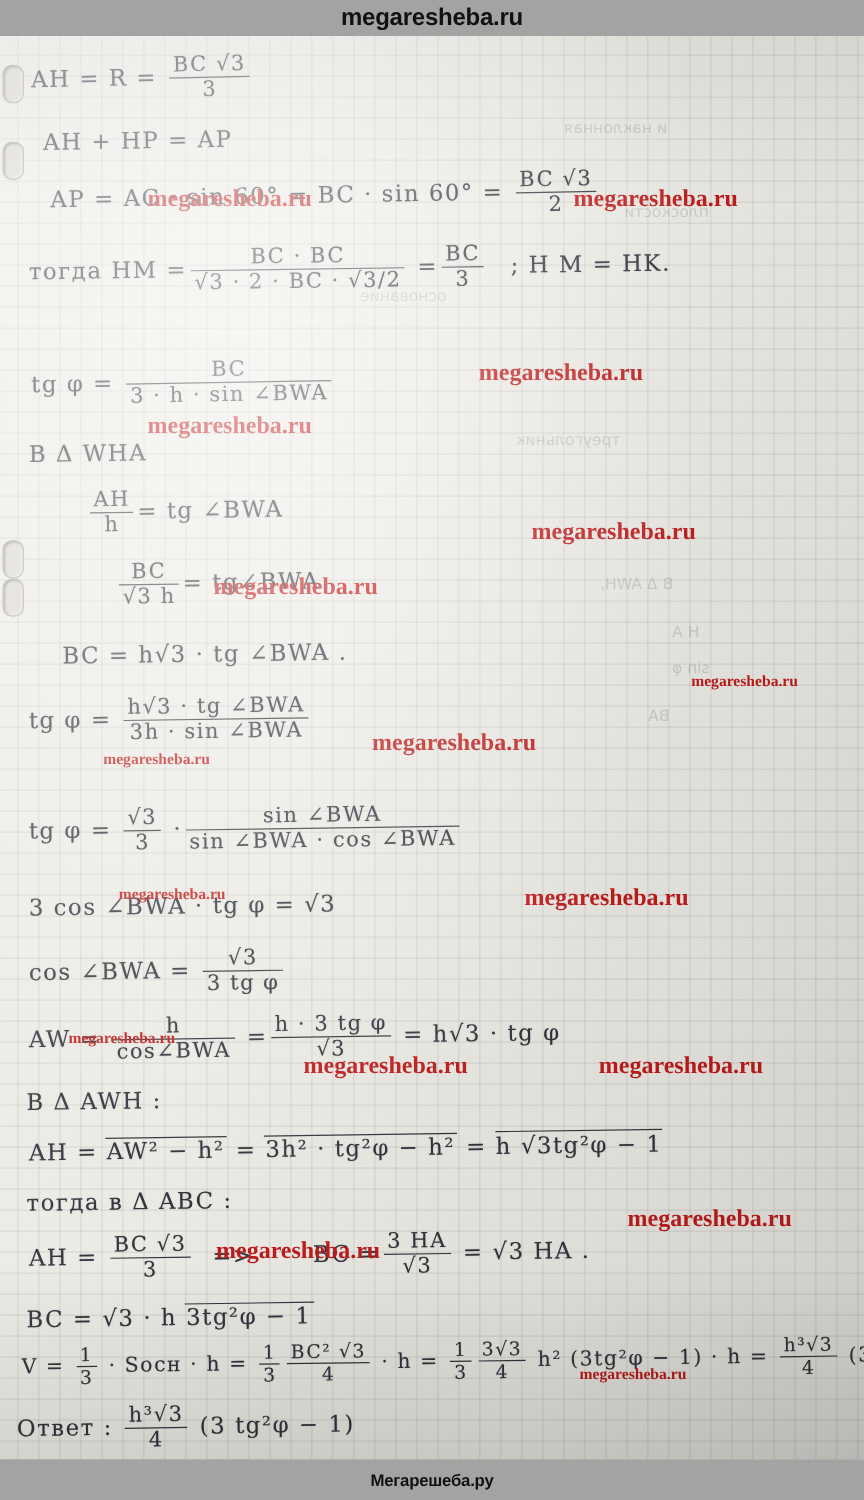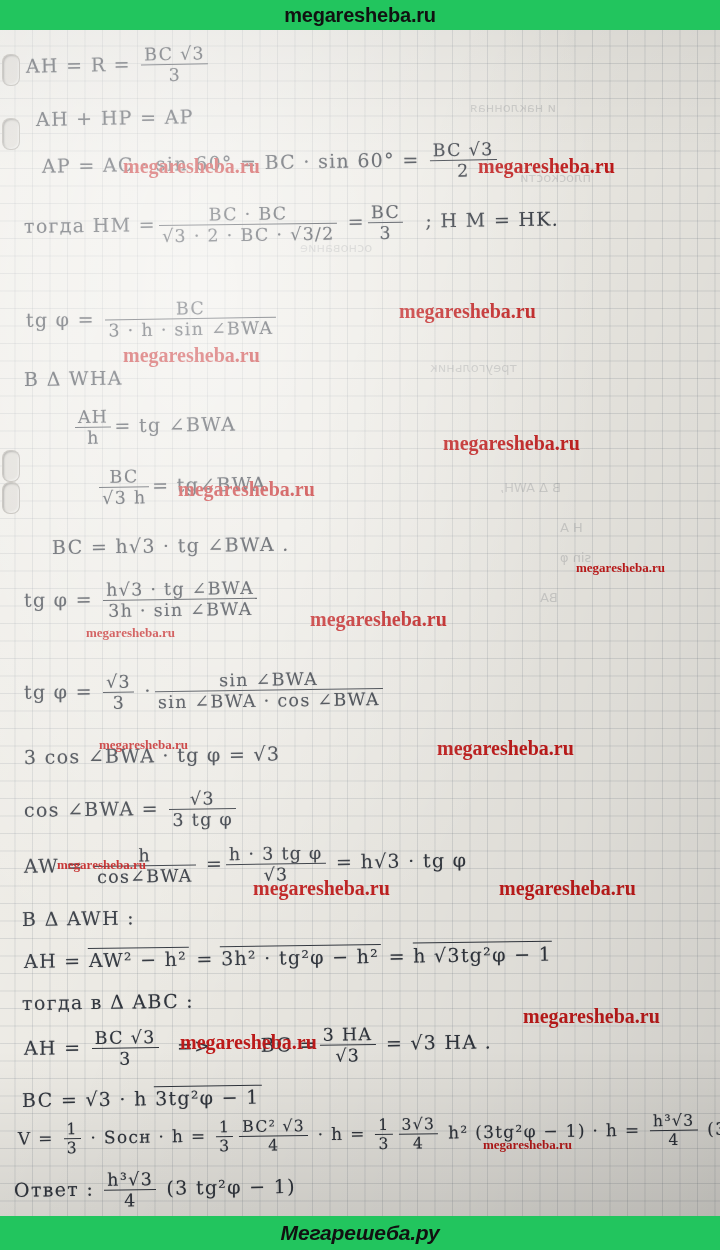--- a/index.html
+++ b/index.html
@@ -11,43 +11,42 @@
     width: 720px;
     height: 1250px;
     font-family: "Liberation Sans", sans-serif;
     position: relative;
     overflow: hidden;
   }
   #page {
     position: relative;
     width: 720px;
     height: 1250px;
-    background: #22c55e;
+    background: #a3a3a3;
   }
   .site-header, .site-footer {
     position: absolute;
     left: 0;
     width: 720px;
     text-align: center;
     font-weight: bold;
     color: #111111;
     letter-spacing: -0.2px;
   }
   .site-header {
     top: 0;
     height: 30px;
     line-height: 30px;
     font-size: 20px;
   }
   .site-footer {
     bottom: 0;
     height: 34px;
     line-height: 34px;
-    font-size: 21px;
-    font-style: italic;
+    font-size: 14px;
   }
   #scan {
     position: absolute;
     left: 0;
     top: 30px;
     width: 720px;
     height: 1186px;
     background: #e9e7e2;
     overflow: hidden;
   }

